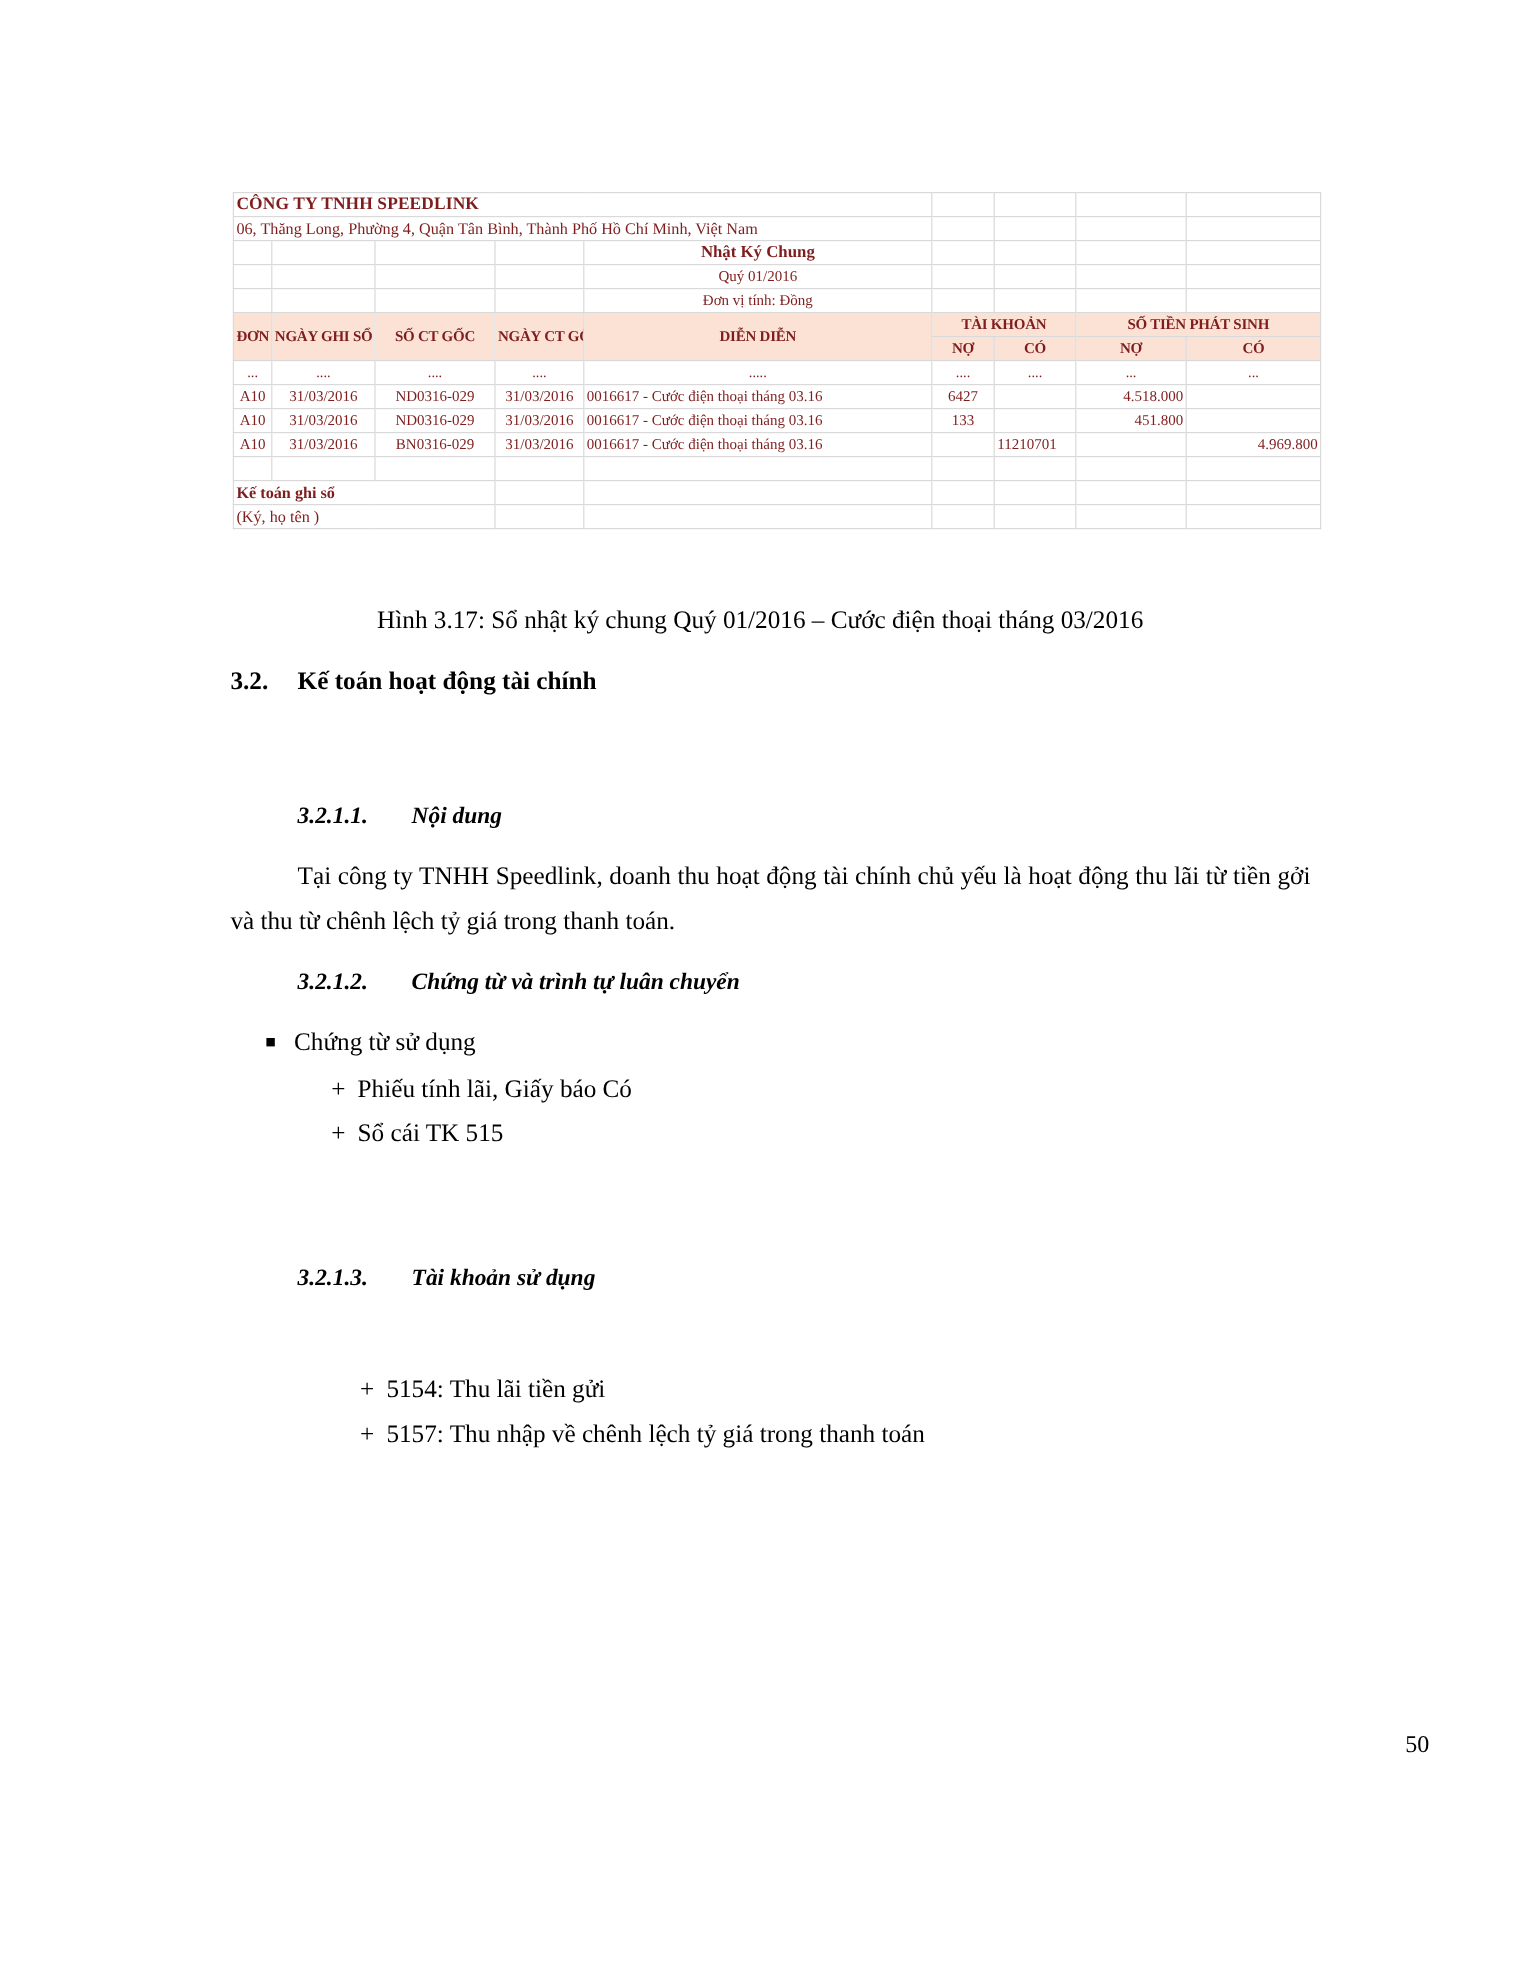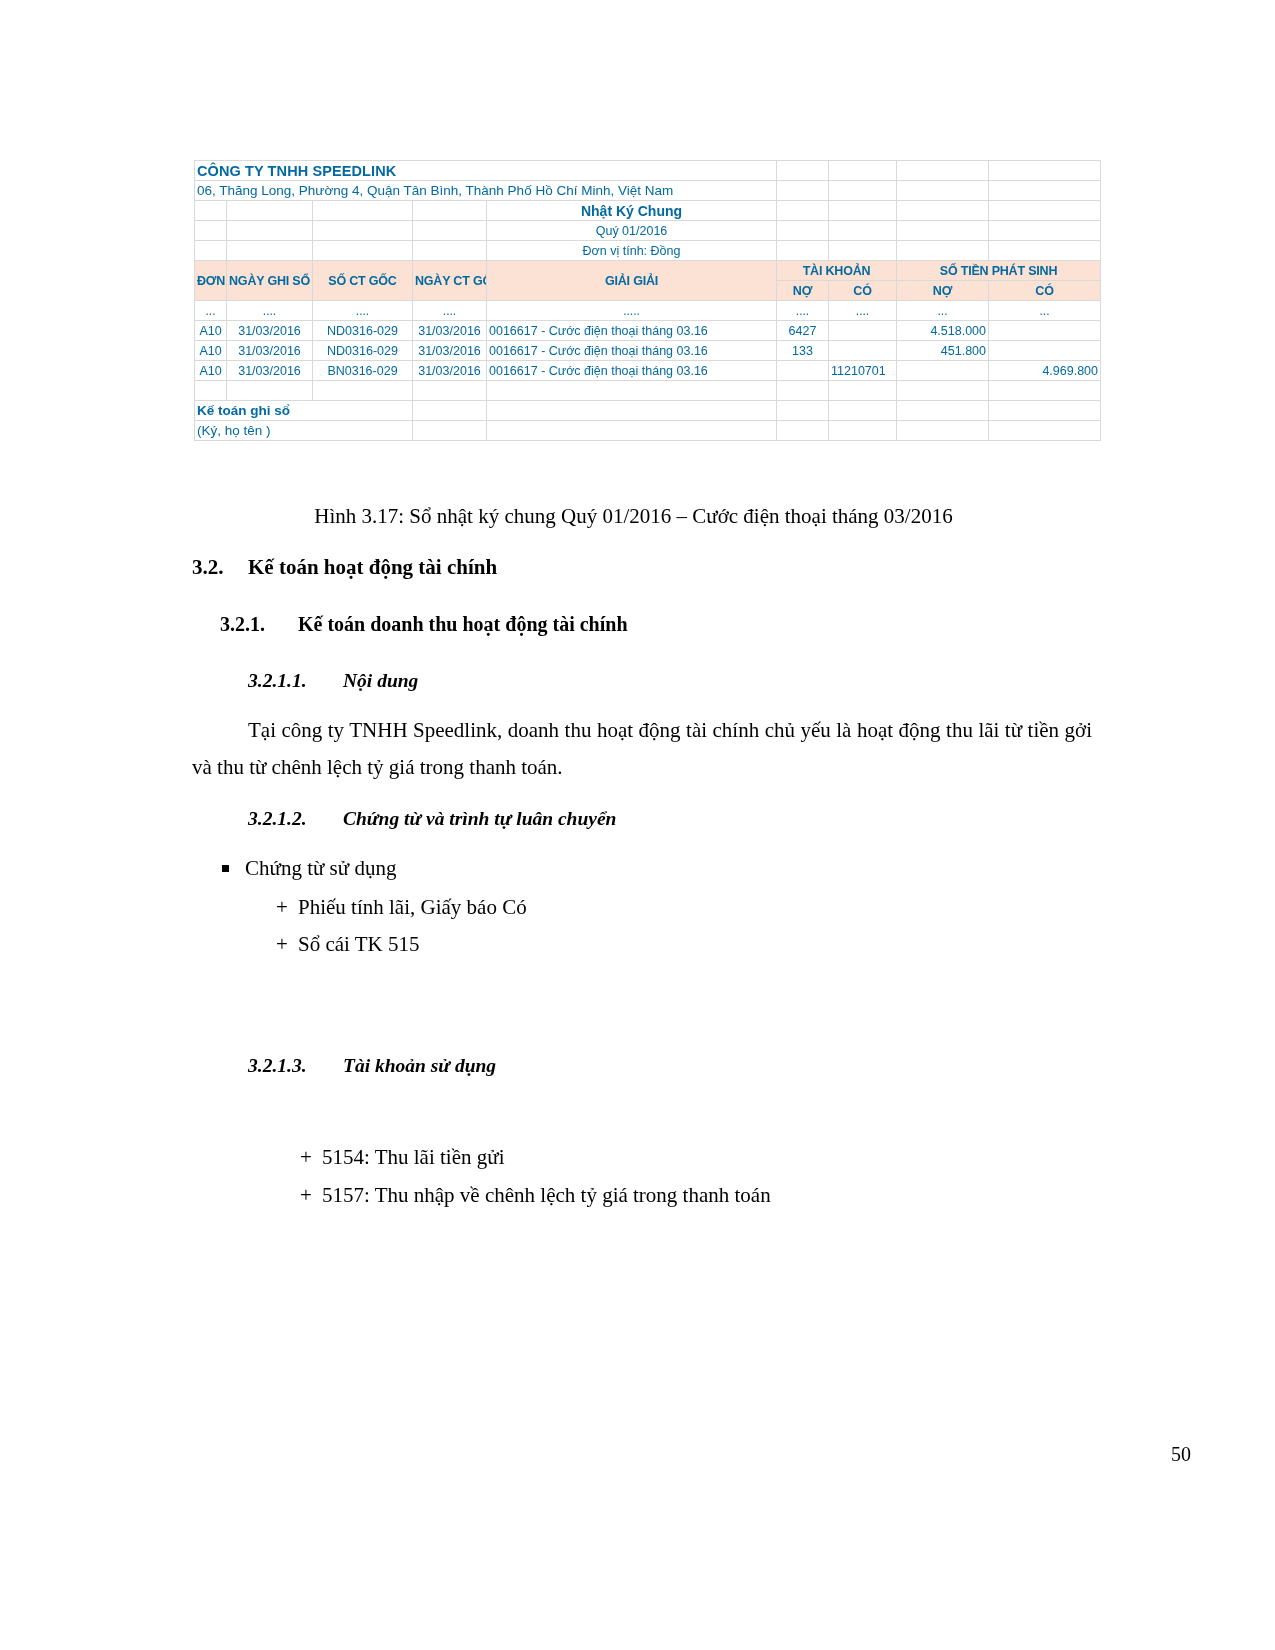--- a/index.html
+++ b/index.html
@@ -27,23 +27,23 @@
   .figure {
     position: absolute;
     left: 194px;
     top: 160px;
     width: 896px;
   }
   table.xls {
     border-collapse: collapse;
     table-layout: fixed;
     width: 896px;
-    font-family: Liberation Sans, sans-serif;
+    font-family: Liberation Serif, serif;
     font-size: 12.5px;
-    color: #0369a1;
+    color: #7f1d1d;
   }
   table.xls td {
     border: 1px solid #d9d9d9;
     padding: 0 2px;
     height: 19px;
     vertical-align: middle;
     white-space: nowrap;
     overflow: hidden;
   }
   .hdrband td {
@@ -208,21 +208,21 @@
           <td class="blankcell">&nbsp;</td>
           <td class="blankcell">&nbsp;</td>
           <td class="blankcell">&nbsp;</td>
         </tr>
 
         <tr class="hdrband">
           <td rowspan="2">ĐƠN</td>
           <td rowspan="2">NGÀY GHI SỔ</td>
           <td rowspan="2">SỐ CT GỐC</td>
           <td rowspan="2">NGÀY CT GỐC</td>
-          <td rowspan="2">GIẢI GIẢI</td>
+          <td rowspan="2">DIỄN DIỄN</td>
           <td colspan="2">TÀI KHOẢN</td>
           <td colspan="2">SỐ TIỀN PHÁT SINH</td>
         </tr>
         <tr class="hdrband">
           <td>NỢ</td>
           <td>CÓ</td>
           <td>NỢ</td>
           <td>CÓ</td>
         </tr>
 
@@ -304,23 +304,20 @@
       </tbody>
     </table>
   </div>
 
   <div class="caption">Hình 3.17: Sổ nhật ký chung Quý 01/2016 – Cước điện thoại tháng 03/2016</div>
 
   <div class="h2">
     <span class="num">3.2.</span><span>Kế toán hoạt động tài chính</span>
   </div>
 
-  <div class="h3">
-    <span class="num">3.2.1.</span><span>Kế toán doanh thu hoạt động tài chính</span>
-  </div>
 
   <div class="h4" style="top:670px">
     <span class="num">3.2.1.1.</span><span>Nội dung</span>
   </div>
 
   <div class="para indent" style="top:712px">Tại công ty TNHH Speedlink, doanh thu hoạt động tài chính chủ yếu là hoạt động thu lãi từ tiền gởi và thu từ chênh lệch tỷ giá trong thanh toán.</div>
 
   <div class="h4" style="top:808px">
     <span class="num">3.2.1.2.</span><span>Chứng từ và trình tự luân chuyển</span>
   </div>

